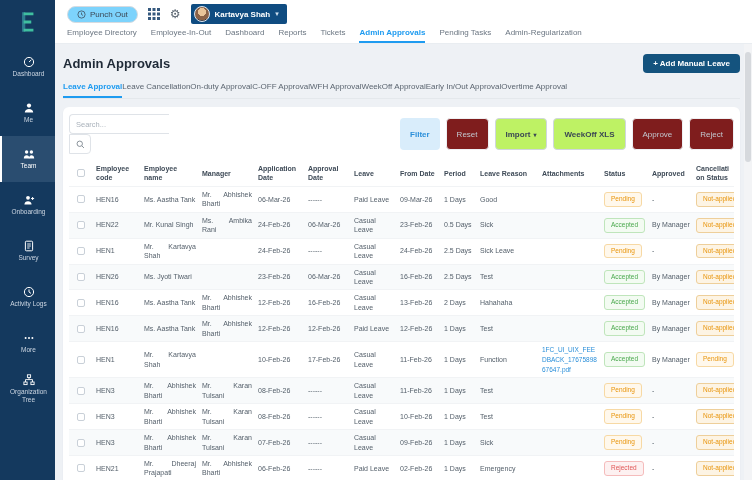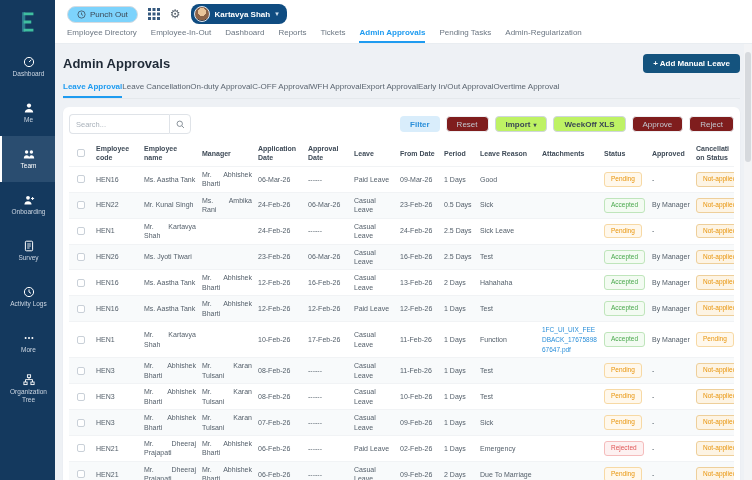--- a/index.html
+++ b/index.html
@@ -16,21 +16,21 @@
   .side-item.active .lbl { color:#ffffff; }
 
   
   .header { position:absolute; left:55px; top:0; right:0; height:44px; background:#ffffff; border-bottom:1px solid #e9edf1; }
   .header-top { display:flex; align-items:center; justify-content:space-between; height:26px; padding:2px 10px 0 12px; }
   .brand { font-size:13px; font-weight:bold; color:#17365d; }
   .header-right { display:flex; align-items:center; gap:10px; }
   .punch-btn { display:flex; align-items:center; gap:4px; border:1px solid #d7dbe0; border-radius:11px; background:#7dd3fc; padding:3px 9px; font-size:8px; color:#3b4754; cursor:pointer; }
   .grid-icon { cursor:pointer; display:flex; }
   .gear { font-size:12px; color:#5a6570; cursor:pointer; line-height:1; }
-  .user-pill { display:flex; align-items:center; gap:5px; background:#0f4c81; border-radius:8px; padding:2px 8px 2px 3px; cursor:pointer; }
+  .user-pill { display:flex; align-items:center; gap:5px; background:#0f4c81; border-radius:2px; padding:2px 8px 2px 3px; cursor:pointer; }
   .avatar { width:16px; height:16px; border-radius:50%; background:radial-gradient(circle at 50% 35%, #e8c49a 0 35%, #8a6248 36% 70%, #3c3c44 71%); border:1px solid #dfe6ee; }
   .user-name { color:#ffffff; font-size:8px; font-weight:bold; }
   .user-caret { color:#cfe0ef; font-size:7px; }
 
   .main-nav { display:flex; align-items:flex-end; gap:14px; padding:0 12px; height:17px; }
   .main-nav .tab { font-size:8px; color:#6b7682; padding-bottom:4px; cursor:pointer; white-space:nowrap; border-bottom:2px solid transparent;text-align:center; }
   .main-nav .tab.active { color:#1e9bf0; font-weight:bold; border-bottom:2px solid #1e9bf0; }
 
   
   .content { position:absolute; left:55px; top:44px; right:0; bottom:0; background:#eef1f5; padding:8px 12px 0 8px; }
@@ -38,26 +38,26 @@
   .page-title { font-size:13px; font-weight:bold; color:#1f2a37; }
   .add-btn { background:#14537e; color:#fff; font-size:8px; font-weight:bold; border:none; border-radius:4px; padding:5px 10px; cursor:pointer; }
 
   .sub-tabs { display:flex; margin-top:9px; border-bottom:1px solid #e4e8ec; }
   .sub-tabs .tab { font-size:8px; color:#5b6570; padding-bottom:5px; cursor:pointer; white-space:nowrap; border-bottom:2px solid transparent; }
   .sub-tabs .tab.active { color:#1e9bf0; font-weight:bold; border-bottom:2px solid #1e9bf0; }
 
   .card { background:#ffffff; border-radius:6px; margin-top:8px; padding:7px 6px 4px 6px; box-shadow:0 1px 2px rgba(20,40,70,.05); }
 
   .toolbar { display:flex; align-items:center; justify-content:space-between; }
-  .search-group { display:flex; }
+  .search-group { display:flex;flex-direction:column; }
   .search-input { width:100px; height:20px; border:1px solid #dfe3e8; border-right:none; border-radius:4px 0 0 4px; font-size:7.5px; padding:0 6px; color:#444; outline:none; }
   .search-input::placeholder { color:#aab2bb; }
   .search-btn { width:22px; height:20px; border:1px solid #dfe3e8; border-radius:0 4px 4px 0; background:#fff; display:flex; align-items:center; justify-content:center; cursor:pointer; }
   .tb-right { display:flex; gap:6px; }
-  .tb-btn { height:16px; font-size:8px; border-radius:4px; padding:0 10px; cursor:pointer; display:flex; align-items:center; gap:3px; }
+  .tb-btn { height:32px; font-size:8px; border-radius:4px; padding:0 10px; cursor:pointer; display:flex; align-items:center; gap:3px; }
   .btn-filter { background:#d9edfb; color:#2b8fd9; border:none; font-weight:bold; }
   .btn-disabled { background:#7f1d1d; color:#c2c8cf; border:1px solid #eef0f3; cursor:default; }
   .btn-outline { background:#bef264; color:#3b4754; border:1px solid #cfd6dd; font-weight:bold; }
   .caret-sm { font-size:6px; color:#3b4754; }
 
   
   .table { margin-top:7px; }
   .tr { display:flex; align-items:center; border-bottom:1px solid #f1f3f5; min-height:22px; }
   .tr.head { min-height:20px; }
   .tr:nth-child(even):not(.head) { background:#f8fafb; }
@@ -210,21 +210,21 @@
     <button class="add-btn">+  Add Manual Leave</button>
   </div>
 
   <div class="sub-tabs">
 
   <div class="tab active">Leave Approval</div>
       <div class="tab">Leave Cancellation</div>
       <div class="tab">On-duty Approval</div>
       <div class="tab">C-OFF Approval</div>
       <div class="tab">WFH Approval</div>
-      <div class="tab">Export Approval</div>
+      <div class="tab">WeekOff Approval</div>
       <div class="tab">Early In/Out Approval</div>
       <div class="tab">Overtime Approval</div>
     </div>
 
   <div class="card">
     <div class="toolbar">
       <div class="search-group">
         <input class="search-input" placeholder="Search..." style="">
         <button class="search-btn">
           <svg width="9" height="9" viewBox="0 0 12 12">

